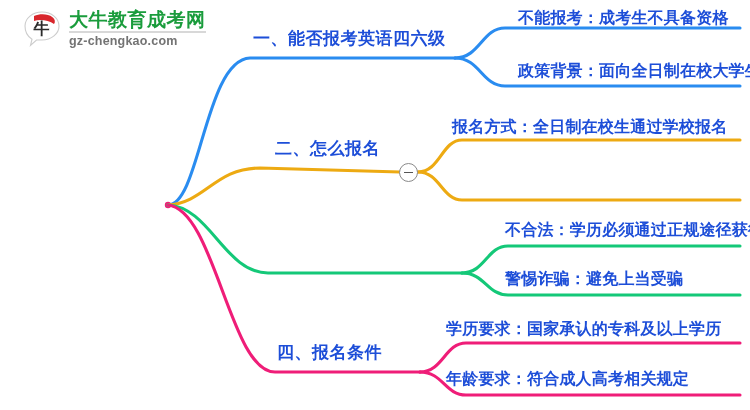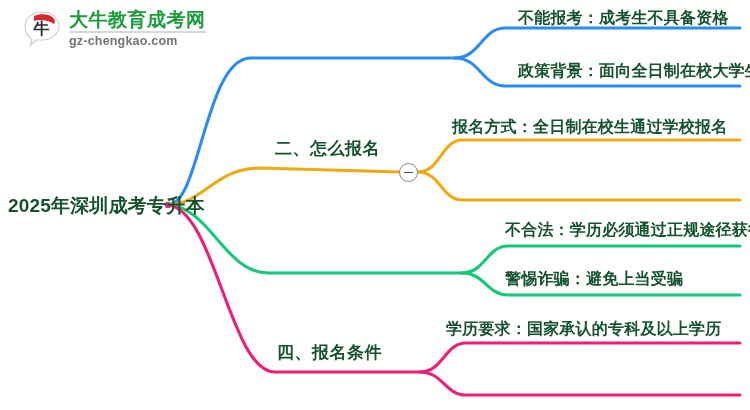--- a/index.html
+++ b/index.html
@@ -67,21 +67,21 @@
     left: 0;
     top: 0;
     width: 750px;
     height: 410px;
   }
 
   
   .node {
     position: absolute;
     white-space: nowrap;
-    color: #14532d;
+    color: #1d4ed8;
     line-height: 1.1;
   }
   .root-node {
     font-size: 19px;
     font-weight: bold;
     letter-spacing: 0.2px;
   }
   .branch-node {
     font-size: 17px;
     font-weight: bold;
@@ -147,22 +147,22 @@
 
     <path d="M168 205 C 210 207, 225 273, 268 273 L 462 273" stroke="#14c878" stroke-width="3.1" stroke-linecap="round"></path>
     <path d="M462 273 C 485 273, 487 246, 508 246 L 740 246" stroke="#14c878" stroke-width="3.1" stroke-linecap="round"></path>
     <path d="M462 273 C 485 273, 487 295, 508 295 L 740 295" stroke="#14c878" stroke-width="3.1" stroke-linecap="round"></path>
 
     <path d="M168 205 C 215 210, 230 372, 275 372 L 420 372" stroke="#ef1d78" stroke-width="3.1" stroke-linecap="round"></path>
     <path d="M420 372 C 443 372, 445 343, 466 343 L 740 343" stroke="#ef1d78" stroke-width="3.1" stroke-linecap="round"></path>
     <path d="M420 372 C 443 372, 445 395, 466 395 L 740 395" stroke="#ef1d78" stroke-width="3.1" stroke-linecap="round"></path>
   </svg>
 
-  <div class="node root-node" style="left:8px; top:196px;">2025年深圳成考专升本</div>
 
+  <div class="node branch-node" style="left:253px; top:30px;">一、能否报考英语四六级</div>
 
   <div class="node branch-node" style="left:275px; top:140px;">二、怎么报名</div>
 
 
   <div class="node branch-node" style="left:277px; top:344px;">四、报名条件</div>
 
   <div id="collapse-toggle" style="left:399px; top:163px;">
     <span class="bar"></span>
   </div>
 
@@ -172,14 +172,15 @@
 
   <div class="node leaf-node" style="left:452px; top:118px;">报名方式：全日制在校生通过学校报名</div>
 
 
   <div class="node leaf-node" style="left:505px; top:221px;">不合法：学历必须通过正规途径获得</div>
 
   <div class="node leaf-node" style="left:505px; top:270px;">警惕诈骗：避免上当受骗</div>
 
   <div class="node leaf-node" style="left:446px; top:320px;">学历要求：国家承认的专科及以上学历</div>
 
+  <div class="node leaf-node" style="left:446px; top:370px;">年龄要求：符合成人高考相关规定</div>
 
 </div>
 
 </body></html>

